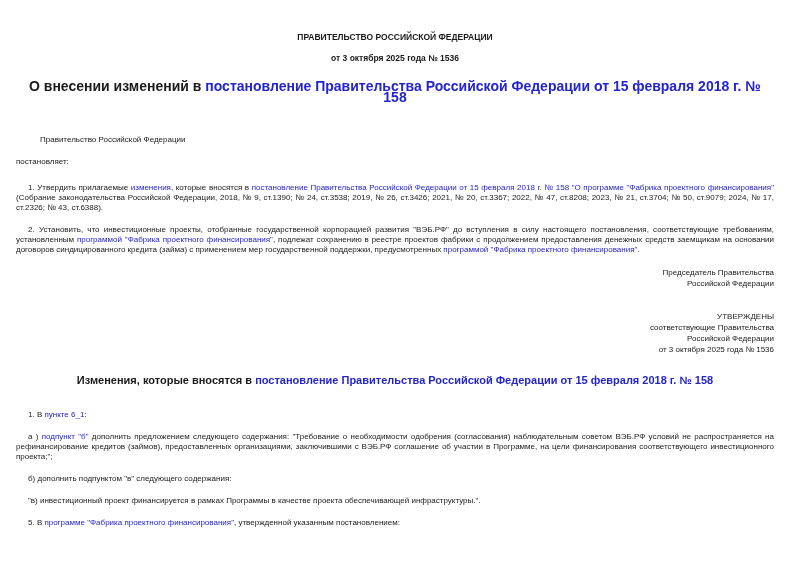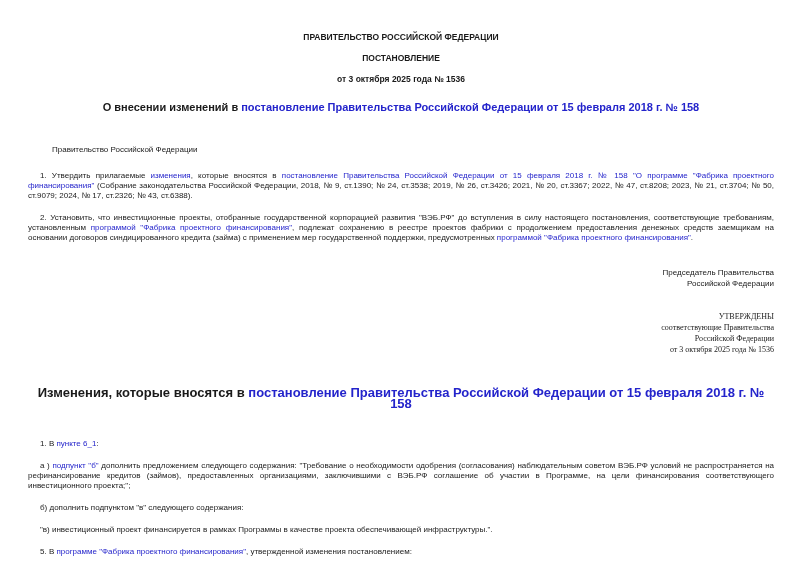--- a/index.html
+++ b/index.html
@@ -9,64 +9,64 @@
   html,body{margin:0;padding:0;}
   body{
     width:807px;height:571px;background:#ffffff;overflow:hidden;
     font-family:"Liberation Sans", sans-serif;
     color:var(--text);
     -webkit-font-smoothing:antialiased;
   }
   .page{
     box-sizing:border-box;
     width:807px;height:455px;
-    padding:32px 33px 0 28px;
+    padding:32px 33px 0 16px;
     font-size:8px;line-height:10px;border-radius:28px;
   }
   .doc-header{text-align:center;font-weight:bold;font-size:8.5px;}
   .doc-header .h-line{margin-bottom:11px;}
   .doc-title{
-    text-align:center;font-weight:bold;font-size:11px;
+    text-align:center;font-weight:bold;font-size:14px;
     margin-top:18px;line-height:11px;
   }
   .lnk{color:var(--link);text-decoration:none;cursor:pointer;}
   .doc-title .lnk{font-weight:bold;}
   .preamble{margin-top:32px;text-indent:24px;}
   .resolves{margin-top:12px;}
   .para{
     text-align:justify;
     text-indent:12px;
     margin-top:16px;
   }
   .para.gap{margin-top:12px;}
-  .sign-block{margin-top:24px;text-align:right;line-height:11px;}
-  .approval-block{margin-top:22px;text-align:right;line-height:11px;font-family:Liberation Serif, serif;}
+  .sign-block{margin-top:12px;text-align:right;line-height:11px;}
+  .approval-block{margin-top:22px;text-align:right;line-height:11px;}
   .approval-block .a-line{white-space:pre;}
   .amend-heading{
-    text-align:center;font-weight:bold;font-size:13px;
-    margin-top:32px;line-height:11px;
+    text-align:center;font-weight:bold;font-size:11px;
+    margin-top:20px;line-height:11px;
   }
   .amend-p{margin-top:12px;text-indent:12px;}
-  .amend-p.first{margin-top:30px;}
+  .amend-p.first{margin-top:24px;}
   .amend-p.just{text-align:justify;}
 </style>
 </head>
 <body>
 
 <div class="page">
 
   <div class="doc-header">
     <div class="h-line">ПРАВИТЕЛЬСТВО РОССИЙСКОЙ ФЕДЕРАЦИИ</div>
-    <div class="h-line">ПОСТАНОВЛЕНИЕ</div>
     <div class="h-line">от 3 октября 2025 года № 1536</div>
   </div>
 
   <div class="doc-title"><span>О внесении изменений в </span><a class="lnk">постановление Правительства Российской Федерации от 15 февраля 2018 г. № 158</a></div>
 
   <div class="preamble">Правительство Российской Федерации</div>
+  <div class="resolves">постановляет:</div>
 
   <div class="para"><span>1. Утвердить прилагаемые </span><a class="lnk">изменения</a><span>, которые вносятся в </span><a class="lnk">постановление Правительства Российской Федерации от 15 февраля 2018 г. № 158 "О программе "Фабрика проектного финансирования"</a><span> (Собрание законодательства Российской Федерации, 2018, № 9, ст.1390; № 24, ст.3538; 2019, № 26, ст.3426; 2021, № 20, ст.3367; 2022, № 47, ст.8208; 2023, № 21, ст.3704; № 50, ст.9079; 2024, № 17, ст.2326; № 43, ст.6388).</span></div>
 
   <div class="para gap"><span>2. Установить, что инвестиционные проекты, отобранные государственной корпорацией развития "ВЭБ.РФ" до вступления в силу настоящего постановления, соответствующие требованиям, установленным </span><a class="lnk">программой "Фабрика проектного финансирования"</a><span>, подлежат сохранению в реестре проектов фабрики с продолжением предоставления денежных средств заемщикам на основании договоров синдицированного кредита (займа) с применением мер государственной поддержки, предусмотренных </span><a class="lnk">программой "Фабрика проектного финансирования"</a><span>.</span></div>
 
   <div class="sign-block">
     <div>Председатель Правительства</div>
     <div>Российской Федерации</div>
   </div>
 
@@ -80,15 +80,15 @@
   <div class="amend-heading"><span>Изменения, которые вносятся в </span><a class="lnk">постановление Правительства Российской Федерации от 15 февраля 2018 г. № 158</a></div>
 
   <div class="amend-p first"><span>1. В </span><a class="lnk">пункте 6_1</a><span>:</span></div>
 
   <div class="amend-p just"><span>а ) </span><a class="lnk">подпункт "б"</a><span> дополнить предложением следующего содержания: "Требование о необходимости одобрения (согласования) наблюдательным советом ВЭБ.РФ условий не распространяется на рефинансирование кредитов (займов), предоставленных организациями, заключившими с ВЭБ.РФ соглашение об участии в Программе, на цели финансирования соответствующего инвестиционного проекта;";</span></div>
 
   <div class="amend-p">б) дополнить подпунктом "в" следующего содержания:</div>
 
   <div class="amend-p">"в) инвестиционный проект финансируется в рамках Программы в качестве проекта обеспечивающей инфраструктуры.".</div>
 
-  <div class="amend-p"><span>5. В </span><a class="lnk">программе "Фабрика проектного финансирования"</a><span>, утвержденной изменения постановлением:</span></div>
+  <div class="amend-p"><span>5. В </span><a class="lnk">программе "Фабрика проектного финансирования"</a><span>, утвержденной указанным постановлением:</span></div>
 
 </div>
 
 </body></html>

